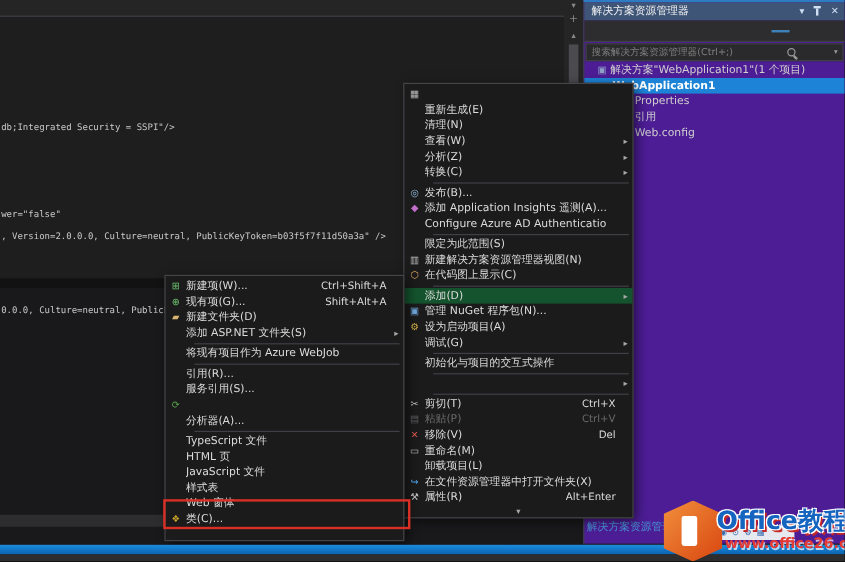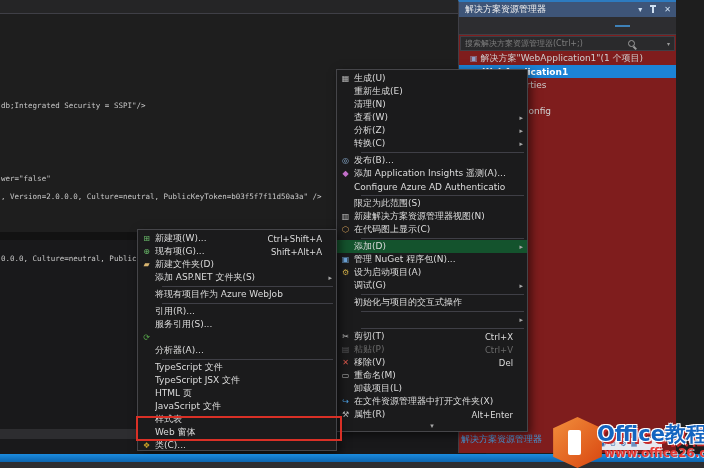--- a/index.html
+++ b/index.html
@@ -11,21 +11,21 @@
   .tabstrip{left:0;top:0;width:470px;height:13px;background:#252526;border-bottom:1px solid #3F3F46;}
   .scrollcol{left:470px;top:0;width:16px;height:232px;background:#252526;}
   .scrollcol .g{position:absolute;left:0;width:16px;text-align:center;color:#8A8A8A;font-size:7px;line-height:8px;}
   .thumb{position:absolute;left:4px;top:37px;width:8px;height:52px;background:#4A4A4F;}
   .codeline{position:absolute;font-family:"DejaVu Sans Mono",monospace;font-size:7.5px;color:#C8C8C8;white-space:pre;}
   .darkband{left:0;top:232px;width:486px;height:8px;background:#121212;}
   .lowerpane{left:0;top:240px;width:486px;height:214px;background:#19191B;}
   .lowerstrip{left:0;top:429px;width:140px;height:10px;background:#2D2D30;z-index:5;}
 
   
-  .panel{left:458px;top:0;width:218px;height:453px;background:#7f1d1d;border-top:2px solid #2D7BC0;border-left:1px solid #3F3F46;z-index:10;box-sizing:border-box;}
+  .panel{left:486px;top:0;width:218px;height:453px;background:#4c1d95;border-top:2px solid #2D7BC0;border-left:1px solid #3F3F46;z-index:10;box-sizing:border-box;}
   .ptitle{height:15px;background:#3E5578;display:flex;align-items:center;padding:0 5px 0 6px;font-size:9px;color:#F0F0F0;white-space:nowrap;}
   .ptitle .sp{flex:1;}
   .ticon{color:#CFE0F2;font-size:8px;margin-left:7px;line-height:9px;}
   .pin{position:relative;width:8px;height:9px;margin-left:7px;}
   .pin i{position:absolute;left:3px;top:2px;width:2px;height:6px;background:#CFE0F2;}
   .pin b{position:absolute;left:1px;top:0;width:6px;height:2px;background:#CFE0F2;}
   .ptools{height:17px;background:#2D2D30;border-bottom:1px solid #3F3F46;display:flex;align-items:center;padding:0 3px;gap:4px;}
   .tb{font-size:9px;line-height:11px;color:#9E9E9E;width:13px;text-align:center;}
   .tb.boxed{border:1px solid #3E81B8;background:#2B3A49;color:#C8C8C8;}
   .psearch{height:13px;margin:1px;background:#2A2A2C;border:1px solid #3F3F46;display:flex;align-items:center;padding:0 4px;gap:28px;}
@@ -144,21 +144,20 @@
       </div>
     </div>
     <div class="ptab">解决方案资源管理器</div>
   </div>
 
   <div class="menu main-menu">
     <span class="scrolldn">▾</span>
 
   <div class="menu-row">
         <span class="mi" style="color: rgb(184, 184, 184);">▦</span>
-        <span class="ml">生成(U)</span>
         <span class="ms"></span>
         <span class="ma"></span>
       </div>
       <div class="menu-row">
         <span class="mi"></span>
         <span class="ml">重新生成(E)</span>
         <span class="ms"></span>
         <span class="ma"></span>
       </div>
       <div class="menu-row">
@@ -360,26 +359,20 @@
       <div class="menu-row">
         <span class="mi"></span>
         <span class="ml">分析器(A)...</span>
         <span class="ms"></span>
         <span class="ma"></span>
       </div>
       <div class="menu-sep"></div>
       <div class="menu-row">
         <span class="mi"></span>
         <span class="ml">TypeScript 文件</span>
-        <span class="ms"></span>
-        <span class="ma"></span>
-      </div>
-      <div class="menu-row">
-        <span class="mi"></span>
-        <span class="ml">TypeScript JSX 文件</span>
         <span class="ms"></span>
         <span class="ma"></span>
       </div>
       <div class="menu-row">
         <span class="mi"></span>
         <span class="ml">HTML 页</span>
         <span class="ms"></span>
         <span class="ma"></span>
       </div>
       <div class="menu-row">

